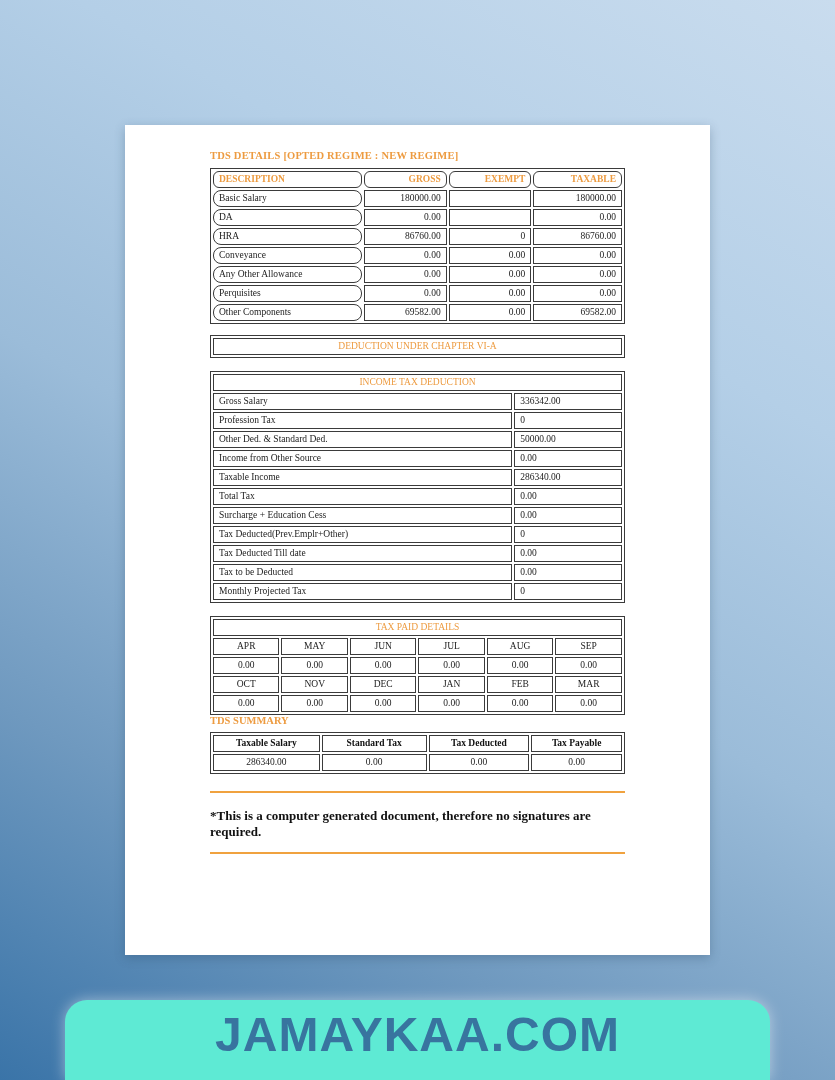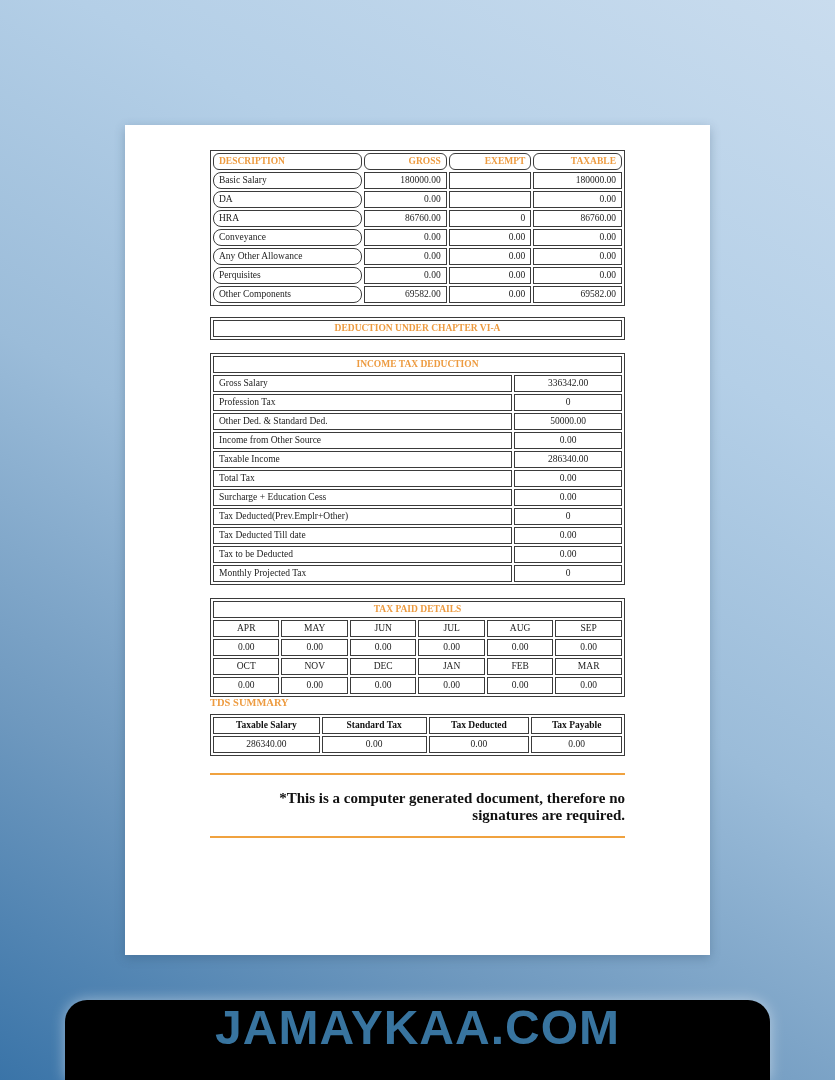--- a/index.html
+++ b/index.html
@@ -41,76 +41,77 @@
     border: 1px solid #3b3b3b;
     padding: 1px 5px;
     font-size: 9.5px;
     height: 13px;
     line-height: 13px;
     overflow: hidden;
     white-space: nowrap;
   }
   th.col-head { color: #ED9B40; font-weight: bold; text-align: right; border-radius: 6px; }
   th.col-head.first { text-align: left; }
-  th.section-head { color: #ED9B40; font-weight: bold; text-align: center; }
+  th.section-head { color: #ED9B40; font-weight: normal; text-align: center; }
   th.black-head { color: #111; font-weight: bold; text-align: center; margin-top: 16px; }
   .align-lrrr td { text-align: right; }
   .align-lrrr td:first-child { text-align: left; border-radius: 8px; }
-  .align-lr td { text-align: center; }
+  .align-lr td { text-align: left; }
   .align-lr td:first-child { text-align: left; }
   .align-c td { text-align: center; }
   .gap-11 { margin-top: 11px; }
   .gap-13 { margin-top: 13px; }
   .gap-32 { margin-top: 32px; }
   .summary-label {
     font-size: 10.5px;
     font-weight: bold;
     color: #ED9B40;
     margin: 0 0 6px 0;
   }
   .footer-block { margin-top: 17px; }
   .orange-line {
     border: none;
     border-top: 2px solid #F0A23F;
     margin: 0;
   }
   .footer-note {
-    text-align: right;
+    text-align: left;
     font-weight: bold;
-    font-size: 15px;
+    font-size: 13px;
     color: #111;
     margin: 15px 0 12px 0;
   }
   .site-banner {
     position: absolute;
     left: 65px; top: 1000px;
     width: 705px; height: 80px;
-    background: #000000;
+    background: #5eead4;
     border-radius: 22px 22px 0 0;
     box-shadow: 0 0 14px rgba(255,255,255,0.45);
     display: flex;
-    align-items: flex-start;
+    align-items: center;
     justify-content: center;
   }
   .site-banner-text {
     font-family: "Liberation Sans", sans-serif;
     font-weight: bold;
     font-size: 48px;
     letter-spacing: 1px;
     color: #38749f;
     padding-bottom: 12px;
   }
 </style>
 </head>
 <body>
 
 <div class="bg"></div>
 
 <div class="page">
 
+  <div class="doc-title">TDS DETAILS [OPTED REGIME : NEW REGIME]</div>
 
   <table class="doc-table align-lrrr">
     <colgroup>
       <col style="width:37%">
         <col style="width:20.5%">
         <col style="width:20.5%">
         <col style="width:22%">
     </colgroup>
     <thead>
       <tr>

